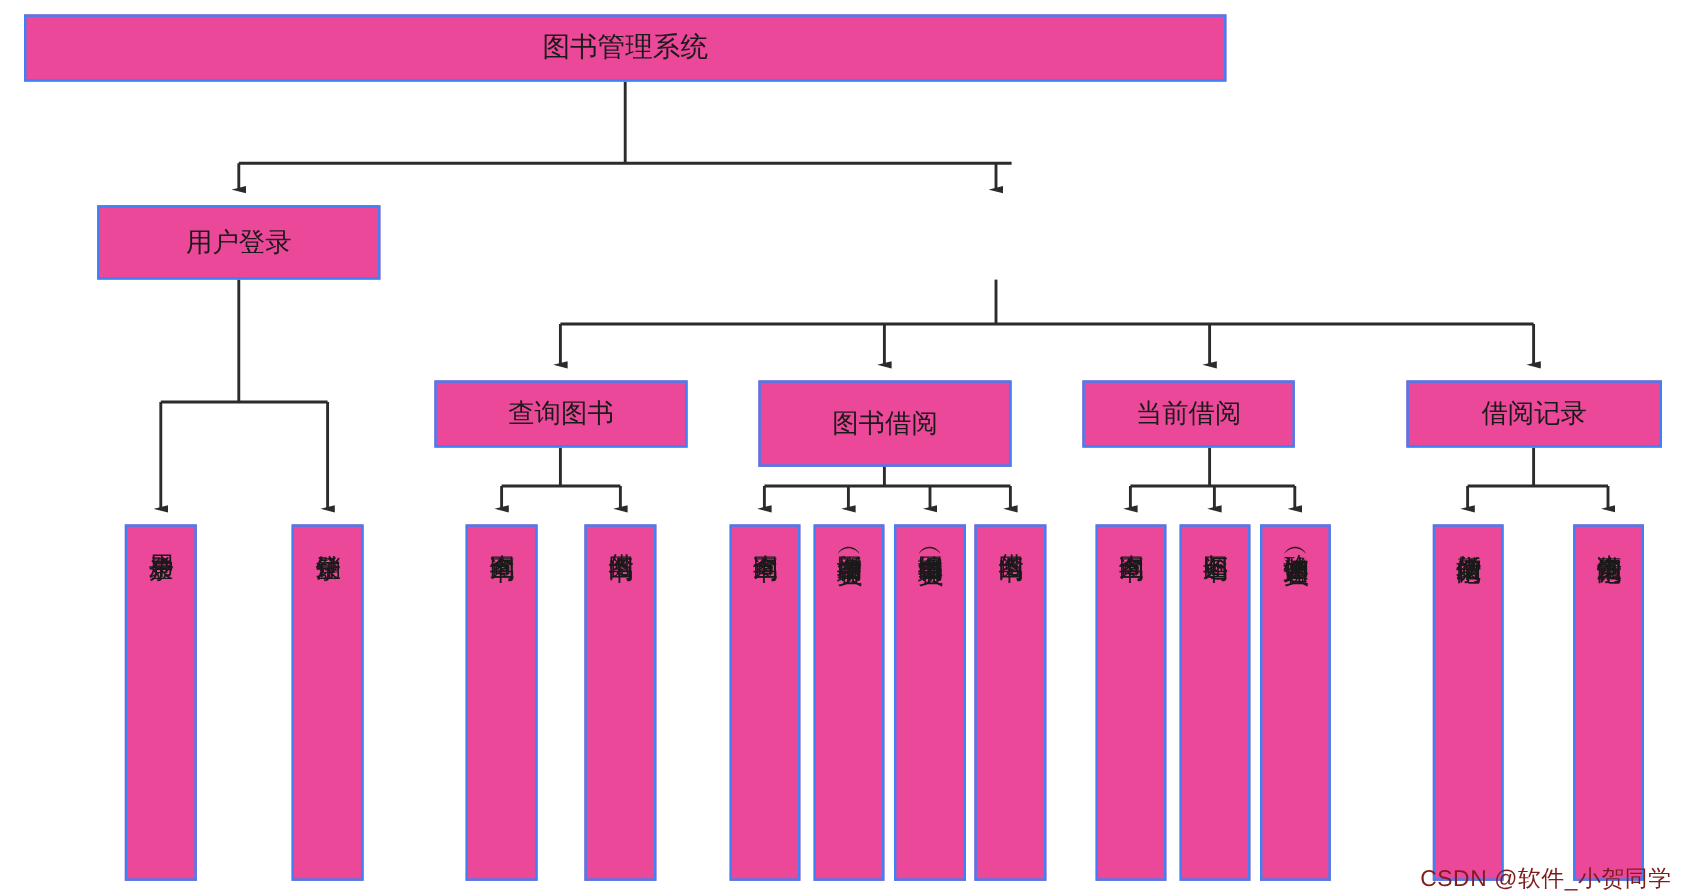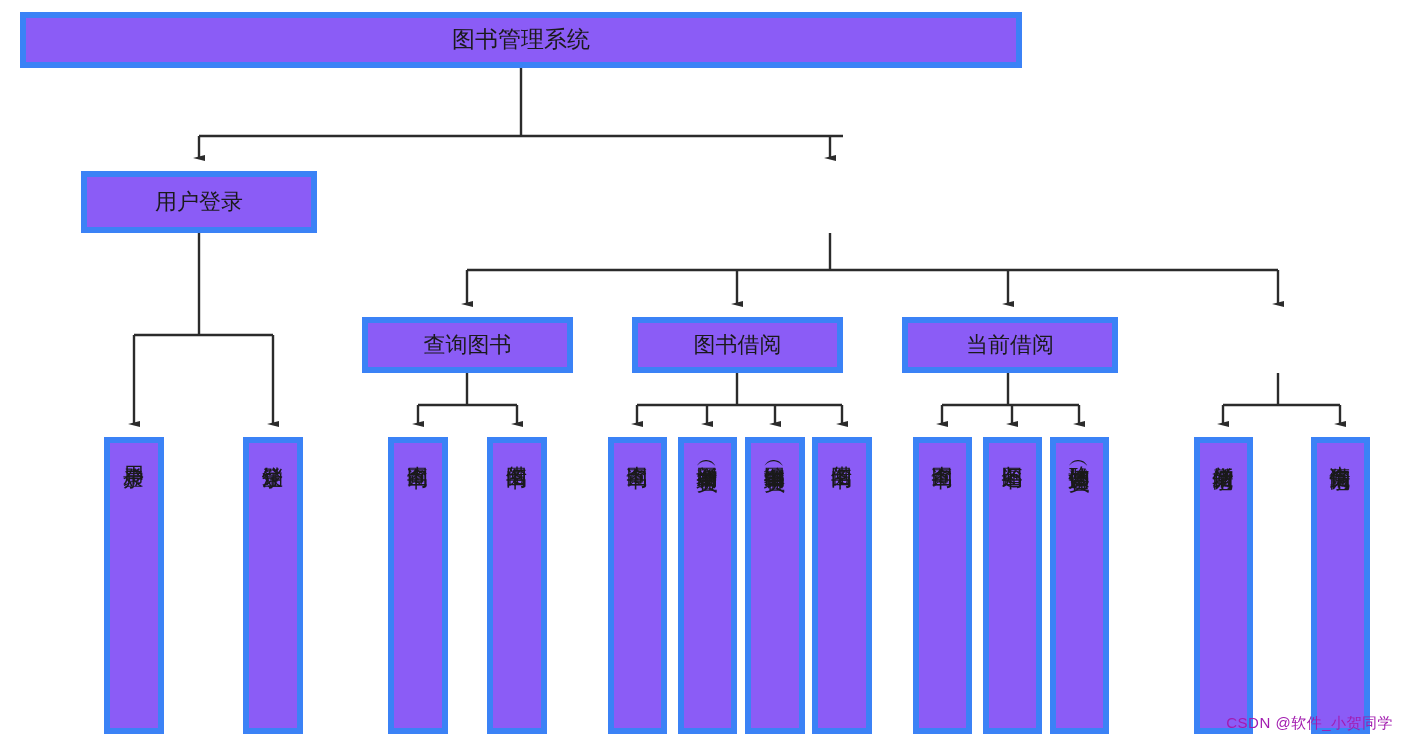--- a/index.html
+++ b/index.html
@@ -22,22 +22,22 @@
   svg#edges {
     position: absolute;
     left: 0; top: 0;
     width: 1405px;
     height: 747px;
     pointer-events: none;
   }
   .node {
     position: absolute;
     box-sizing: border-box;
-    background: #8b5cf6;
-    border: 6px solid #3b82f6;
+    background: #ec4899;
+    border: 2px solid #3b82f6;
     display: flex;
     align-items: center;
     justify-content: center;
     color: #1a1a1a;
   }
   .node .label {
     display: block;
     text-align: center;
     line-height: 1.18;
     white-space: pre;
@@ -55,23 +55,23 @@
     writing-mode: vertical-rl;
     text-orientation: upright;
     font-size: 21px;
     letter-spacing: 1px;
     line-height: 1.1;
   }
   .node.root .label { font-size: 23px; }
   #watermark {
     position: absolute;
     right: 12px;
-    bottom: 14px;
-    font-size: 15px;
-    color: #a21caf;
+    bottom: 2px;
+    font-size: 19px;
+    color: #7f1d1d;
     letter-spacing: 0.5px;
     user-select: none;
     white-space: nowrap;
   }
 </style>
 </head>
 <body>
 
 <div id="diagram-root">
 
@@ -129,25 +129,28 @@
     <span class="label">图书管理系统</span>
   </div>
 
   <div class="node horiz" style="left:81px; top:171px; width:236px; height:62px;">
     <span class="label">用户登录</span>
   </div>
 
   <div class="node horiz" style="left:362px; top:317px; width:211px; height:56px;">
     <span class="label">查询图书</span>
   </div>
-  <div class="node horiz" style="left:632px; top:317px; width:211px; height:56px;">
+  <div class="node horiz" style="left:632px; top:317px; width:211px; height:72px;">
     <span class="label">图书借阅</span>
   </div>
-  <div class="node horiz" style="left:902px; top:317px; width:216px; height:56px;">
+  <div class="node horiz" style="left:902px; top:317px; width:177px; height:56px;">
     <span class="label">当前借阅</span>
+  </div>
+  <div class="node horiz" style="left:1172px; top:317px; width:213px; height:56px;">
+    <span class="label">借阅记录</span>
   </div>
 
   <div class="node vert" style="left:104px; top:437px; width:60px; height:297px;">
     <span class="label">用户登录</span>
   </div>
   <div class="node vert" style="left:243px; top:437px; width:60px; height:297px;">
     <span class="label">注销登录</span>
   </div>
   <div class="node vert" style="left:388px; top:437px; width:60px; height:297px;">
     <span class="label">查询图书</span>

